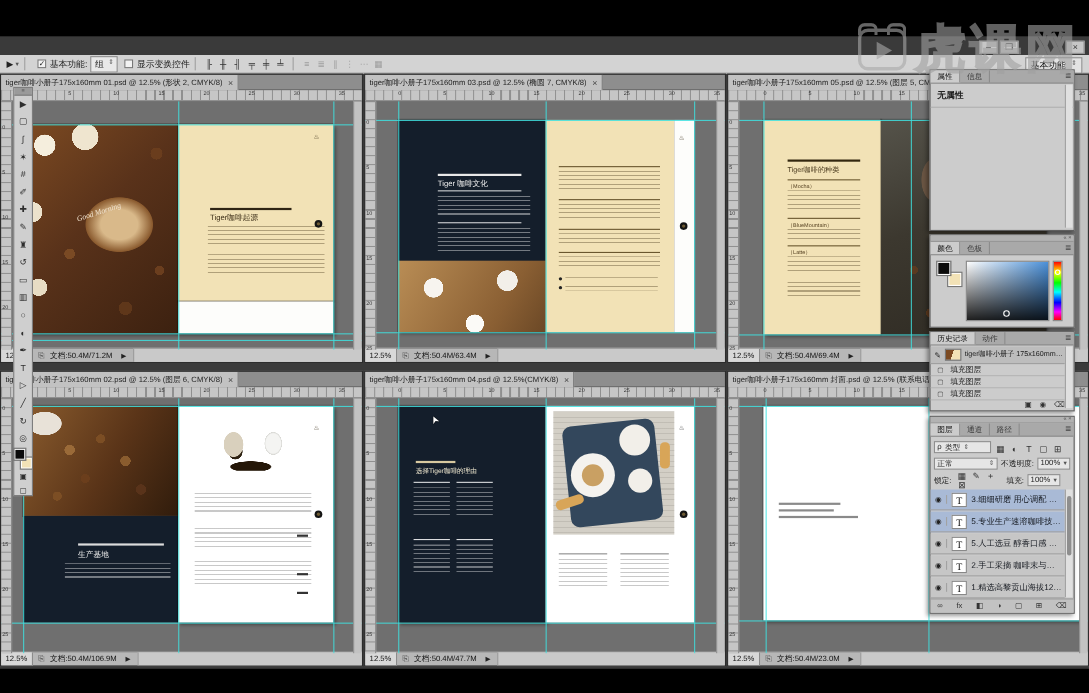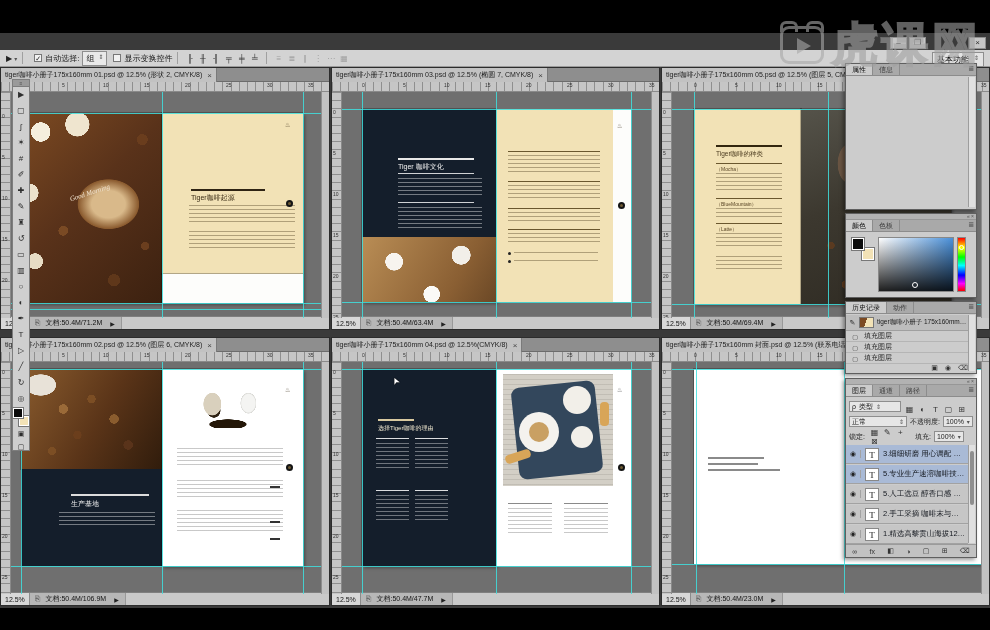--- a/index.html
+++ b/index.html
@@ -137,21 +137,21 @@
 
   <div class="winctl" style="right:83px;">–</div>
   <div class="winctl" style="right:64px;">❐</div>
   <div class="winctl" style="right:4px;">×</div>
 
   <div id="optionsbar">
     <span style="margin-left:6px;font-size:8px;color:#222;">▶</span>
     <span style="font-size:6px;color:#555;margin-left:2px;">▾</span>
     <span class="ob-sep"></span>
     <span class="ob-check">✓</span>
-    <span>自动选择:</span>
+    <span>基本功能:</span>
     <span class="ob-combo">
       <span>组</span>
       <span style="font-size:6px;color:#555;">⇕</span>
     </span>
     <span class="ob-check"></span>
     <span>显示变换控件</span>
     <span class="ob-sep"></span>
     <span class="icon-row"><span>╟</span><span>╫</span><span>╢</span><span>╤</span><span>╪</span><span>╧</span></span>
     <span class="ob-sep"></span>
     <span class="icon-row dim"><span>≡</span><span>≣</span><span>∥</span><span>⋮</span><span>⋯</span><span>▦</span></span>
@@ -585,20 +585,21 @@
     <div class="tb-small">▣</div>
     <div class="tb-small">▢</div>
   </div>
 
   <div class="panel" style="top:63px;height:147px;">
     <div class="ptabs">
       <span class="ptab on">属性</span>
       <span class="ptab">信息</span>
       <span class="pmenu">≣</span>
     </div>
+    <div style="padding:5px 6px;font-size:8px;font-weight:bold;color:#222;border-bottom:1px solid #b0b0b0;">无属性</div>
     <div class="pscroll" style="top:13px;"></div>
   </div>
 
   <div class="panel" style="top:213px;height:85px;">
     <div class="phead"><span>«</span> <span>×</span></div>
     <div class="ptabs">
       <span class="ptab on">颜色</span>
       <span class="ptab">色板</span>
       <span class="pmenu">≣</span>
     </div>

